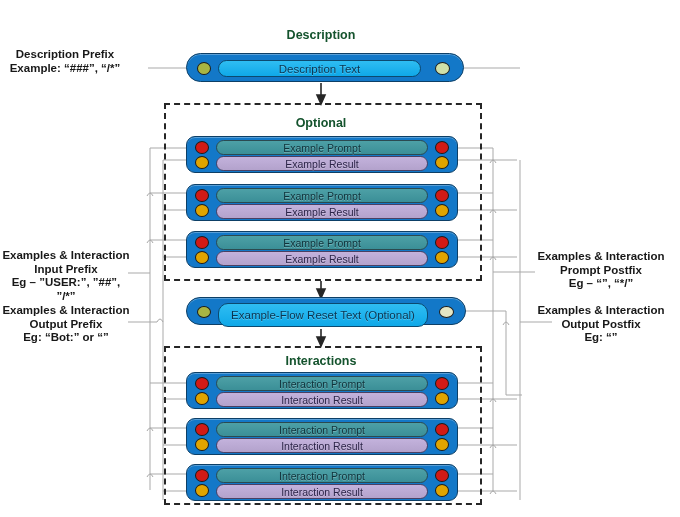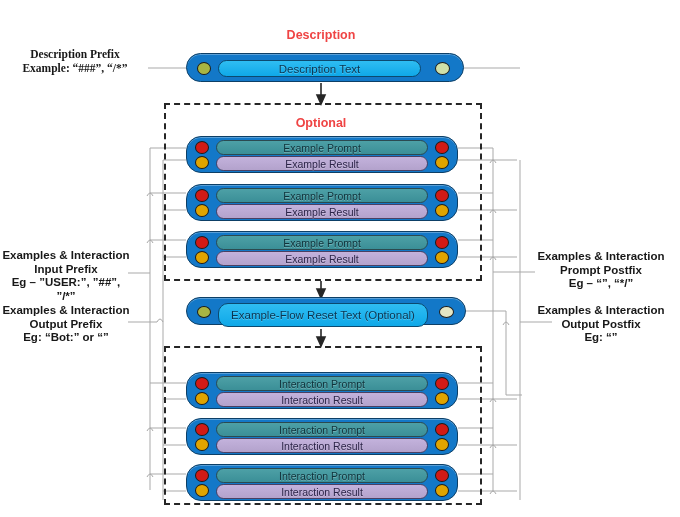--- a/index.html
+++ b/index.html
@@ -8,27 +8,27 @@
        color:#1a1a1a;}
   #stage{position:relative;width:680px;height:517px;}
 
   
   .note{position:absolute;font-size:11.5px;font-weight:bold;line-height:13.5px;
         text-align:center;color:#181818;white-space:pre-line;}
 
   
   .group-box{position:absolute;border:2px dashed #262626;background:transparent;}
   .group-title{position:absolute;font-size:12.5px;font-weight:bold;
-               text-align:center;color:#ef4444;}
+               text-align:center;color:#14532d;}
 
   
   .bar{position:absolute;background:#1378c8;border:1.3px solid #0d3f66;
        border-radius:13px;box-sizing:border-box;
        box-shadow:inset 0 1px 0 rgba(255,255,255,.30);}
-  .bar.tall{border-radius:15px;}
+  .bar.tall{border-radius:9px;}
 
   .dot{position:absolute;border-radius:50%;border:1.2px solid #1b1b1b;box-sizing:border-box;}
   .dot.red{background:#d21a15;}
   .dot.gold{background:#e0a400;}
   .dot.olive{background:#a9b542;}
   .dot.paleg{background:#cfe0a8;}
   .dot.palec{background:#e4e6c4;}
 
   .pill{position:absolute;border-radius:9px;box-sizing:border-box;
         display:flex;align-items:center;justify-content:center;
@@ -114,21 +114,21 @@
     <g stroke="#262626" stroke-width="1.6" fill="#262626">
       <line x1="321" y1="83" x2="321" y2="98"></line>
       <polygon points="321,104 317,95 325,95"></polygon>
       <line x1="321" y1="281" x2="321" y2="292"></line>
       <polygon points="321,298 317,289 325,289"></polygon>
       <line x1="321" y1="329" x2="321" y2="340"></line>
       <polygon points="321,346 317,337 325,337"></polygon>
     </g>
   </svg>
 
-  <div class="note" style="left:10px;top:48px;width:130px;font-family:Liberation Serif, serif;">Description Prefix
+  <div class="note" style="left:0;top:48px;width:130px;">Description Prefix
 Example: “###”, “/*”</div>
 
 
   <div class="note" style="left:2px;top:249px;width:128px;">Examples &amp; Interaction
 Input Prefix
 Eg – ”USER:”, ”##”, ”/*”</div>
 
   <div class="note" style="left:2px;top:304px;width:128px;">Examples &amp; Interaction
 Output Prefix
 Eg: “Bot:” or “”</div>
@@ -180,20 +180,21 @@
     <div class="dot gold" style="left:248px;top:19px;width:14px;height:13px;"></div>
   </div>
 
   <div class="bar" style="left:186px;top:297px;width:280px;height:28px;border-radius:14px;">
     <div class="dot olive" style="left:10px;top:8px;width:14px;height:12px;"></div>
     <div class="pill cyan" style="left:31px;top:5px;width:210px;height:24px;">Example-Flow Reset Text (Optional)</div>
     <div class="dot palec" style="left:252px;top:8px;width:15px;height:12px;"></div>
   </div>
 
   <div class="group-box" style="left:164px;top:346px;width:314px;height:155px;"></div>
+  <div class="group-title" style="left:241px;top:354px;width:160px;">Interactions</div>
 
   <div class="bar tall" style="left:186px;top:372px;width:272px;height:37px;">
     <div class="dot red" style="left:8px;top:4px;width:14px;height:13px;"></div>
     <div class="dot gold" style="left:8px;top:19px;width:14px;height:13px;"></div>
     <div class="pill prompt" style="left:29px;top:3px;width:212px;height:15px;">Interaction Prompt</div>
     <div class="pill result" style="left:29px;top:19px;width:212px;height:15px;">Interaction Result</div>
     <div class="dot red" style="left:248px;top:4px;width:14px;height:13px;"></div>
     <div class="dot gold" style="left:248px;top:19px;width:14px;height:13px;"></div>
   </div>
 

